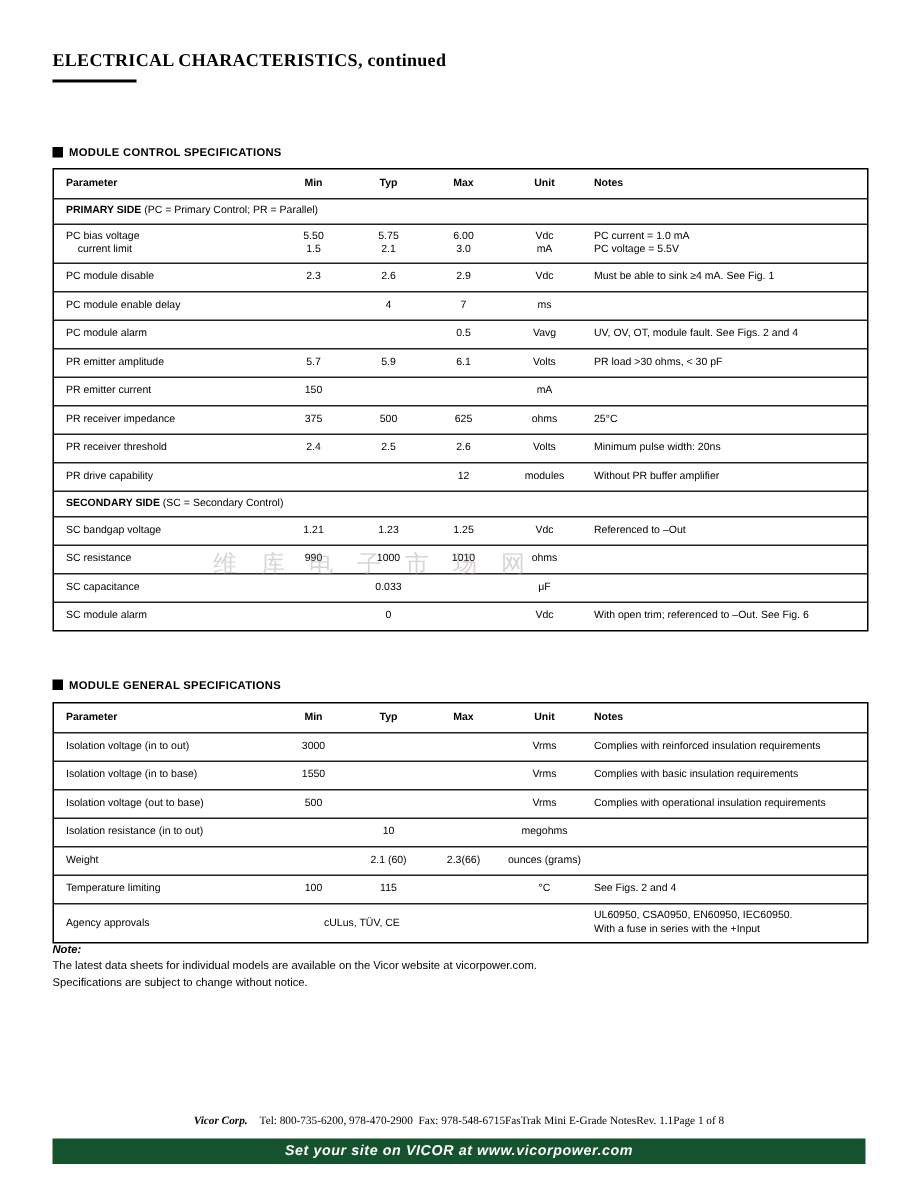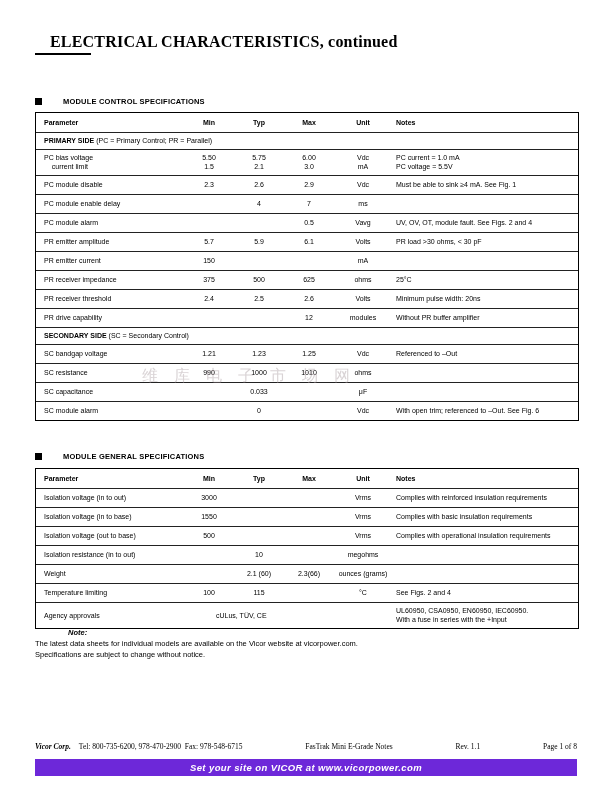--- a/index.html
+++ b/index.html
@@ -1,44 +1,44 @@
 <!DOCTYPE html>
 <html><head>
 <meta charset="utf-8">
 <style>
   html,body{margin:0;padding:0;}
   body{width:612px;height:792px;position:relative;background:#ffffff;color:#000;
        font-family:"Liberation Sans",sans-serif;overflow:hidden;}
   .title{position:absolute;left:35px;top:33px;font-family:"Liberation Serif",serif;
-         font-weight:700;font-size:16px;letter-spacing:0.2px;margin-left:15px;}
+         font-weight:700;font-size:12px;letter-spacing:0.2px;}
   .title-rule{position:absolute;left:35px;top:53px;width:56px;height:2px;background:#000;}
-  .section-head{position:absolute;left:35px;display:flex;align-items:center;gap:21px;
+  .section-head{position:absolute;left:35px;display:flex;align-items:center;gap:4px;
                 font-size:7.5px;font-weight:700;letter-spacing:0.2px;}
   .sq{width:7px;height:7px;background:#000;display:inline-block;flex:0 0 auto;}
   .spec-table{position:absolute;left:35px;width:542px;border:1px solid #000;
               font-size:7px;line-height:1.35;background:#fff;}
   .t-row{display:flex;align-items:center;border-bottom:1px solid #222;min-height:18px;}
   .spec-table > :last-child{border-bottom:none;}
   .t-head{font-weight:700;min-height:19px;}
   .t-group{display:flex;align-items:center;border-bottom:1px solid #222;min-height:16px;
            padding-left:8px;font-weight:700;}
   .t-group .sub{font-weight:400;white-space:pre-wrap;}
   .c-param{width:138px;padding:3px 2px 3px 8px;white-space:pre-wrap;}
   .c-min,.c-typ,.c-max{width:50px;text-align:center;padding:3px 0;white-space:pre-wrap;}
   .c-unit{width:58px;text-align:center;padding:3px 0;white-space:pre-wrap;}
   .c-notes{flex:1;padding:3px 6px 3px 4px;white-space:pre-wrap;}
   .c-typ.span{white-space:nowrap;text-align:left;text-indent:-18px;overflow:visible;}
   .note-block{position:absolute;left:35px;top:628px;font-size:7.5px;line-height:1.45;}
-  .note-label{font-weight:700;font-style:italic;margin-left:33px;}
+  .note-label{font-weight:700;font-style:italic;}
   .footer-row{position:absolute;left:35px;top:742px;width:542px;display:flex;
-              justify-content:space-between;align-items:baseline;
+              justify-content:center;align-items:baseline;
               font-family:"Liberation Serif",serif;font-size:7.5px;white-space:pre;}
   .f-left{display:flex;gap:8px;align-items:baseline;}
   .f-company{font-weight:700;font-style:italic;}
-  .banner{position:absolute;left:35px;top:759px;width:542px;height:17px;background:#6d28d9;
+  .banner{position:absolute;left:35px;top:759px;width:542px;height:17px;background:#14532d;
           display:flex;align-items:center;justify-content:center;}
   .banner span{color:#fff;font-size:9.5px;font-weight:700;font-style:italic;
                letter-spacing:0.4px;font-family:"Liberation Sans",sans-serif;}
   .watermark{position:absolute;left:142px;top:366px;font-size:16px;letter-spacing:16px;
              color:rgba(165,150,155,0.42);pointer-events:none;white-space:nowrap;}
 </style>
 </head>
 <body>
 
 <div class="page">

